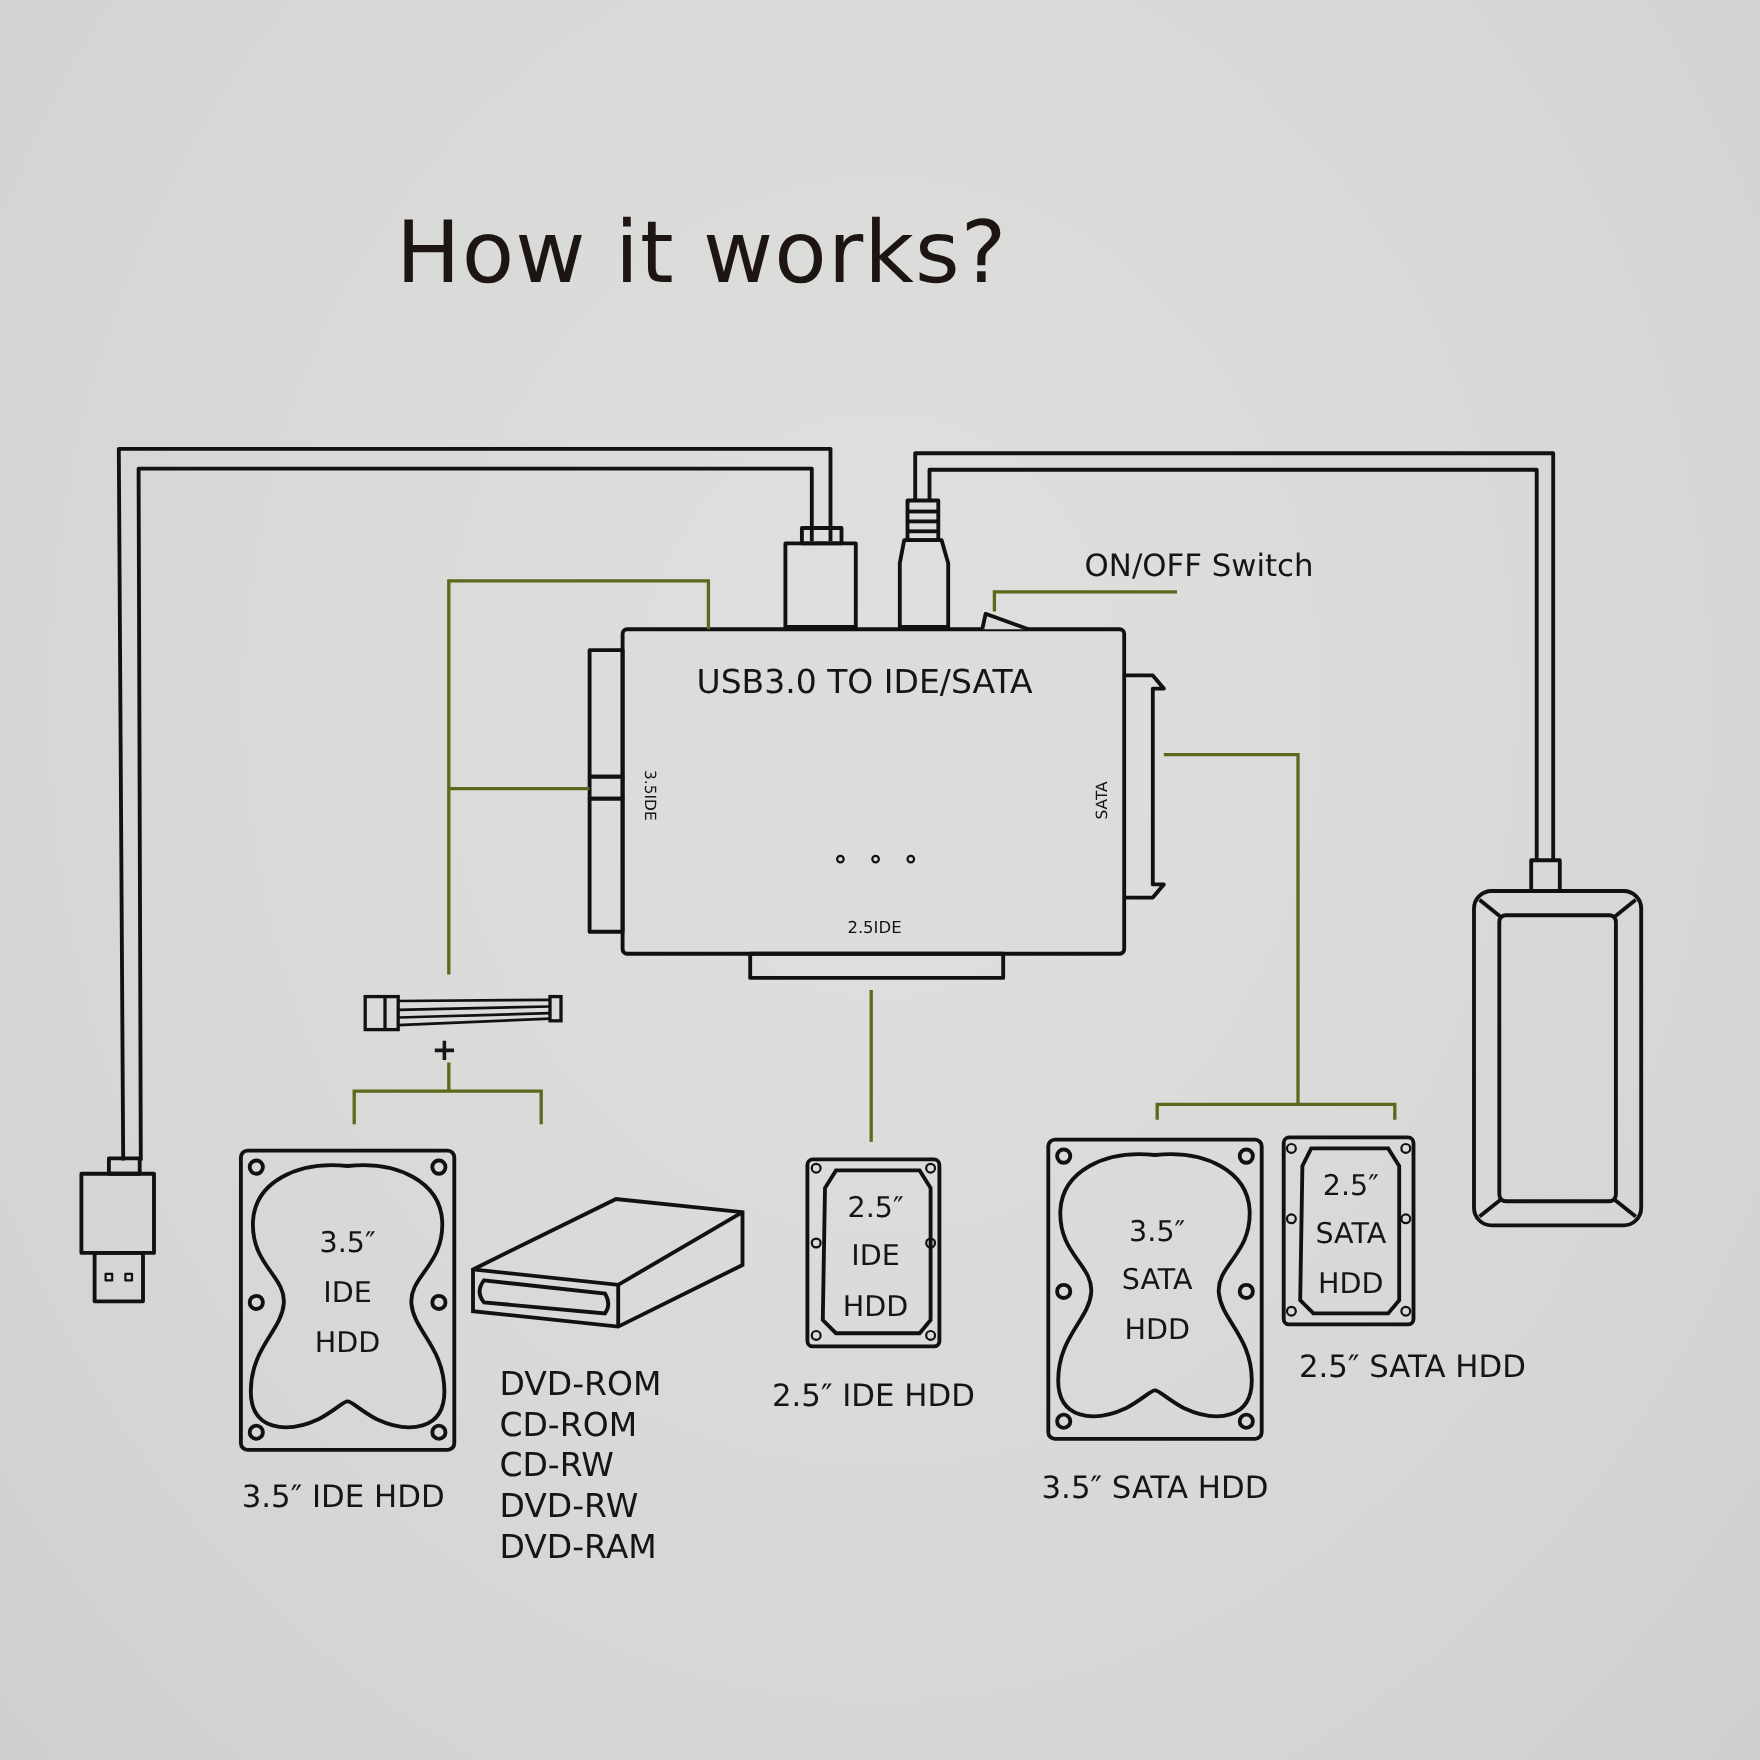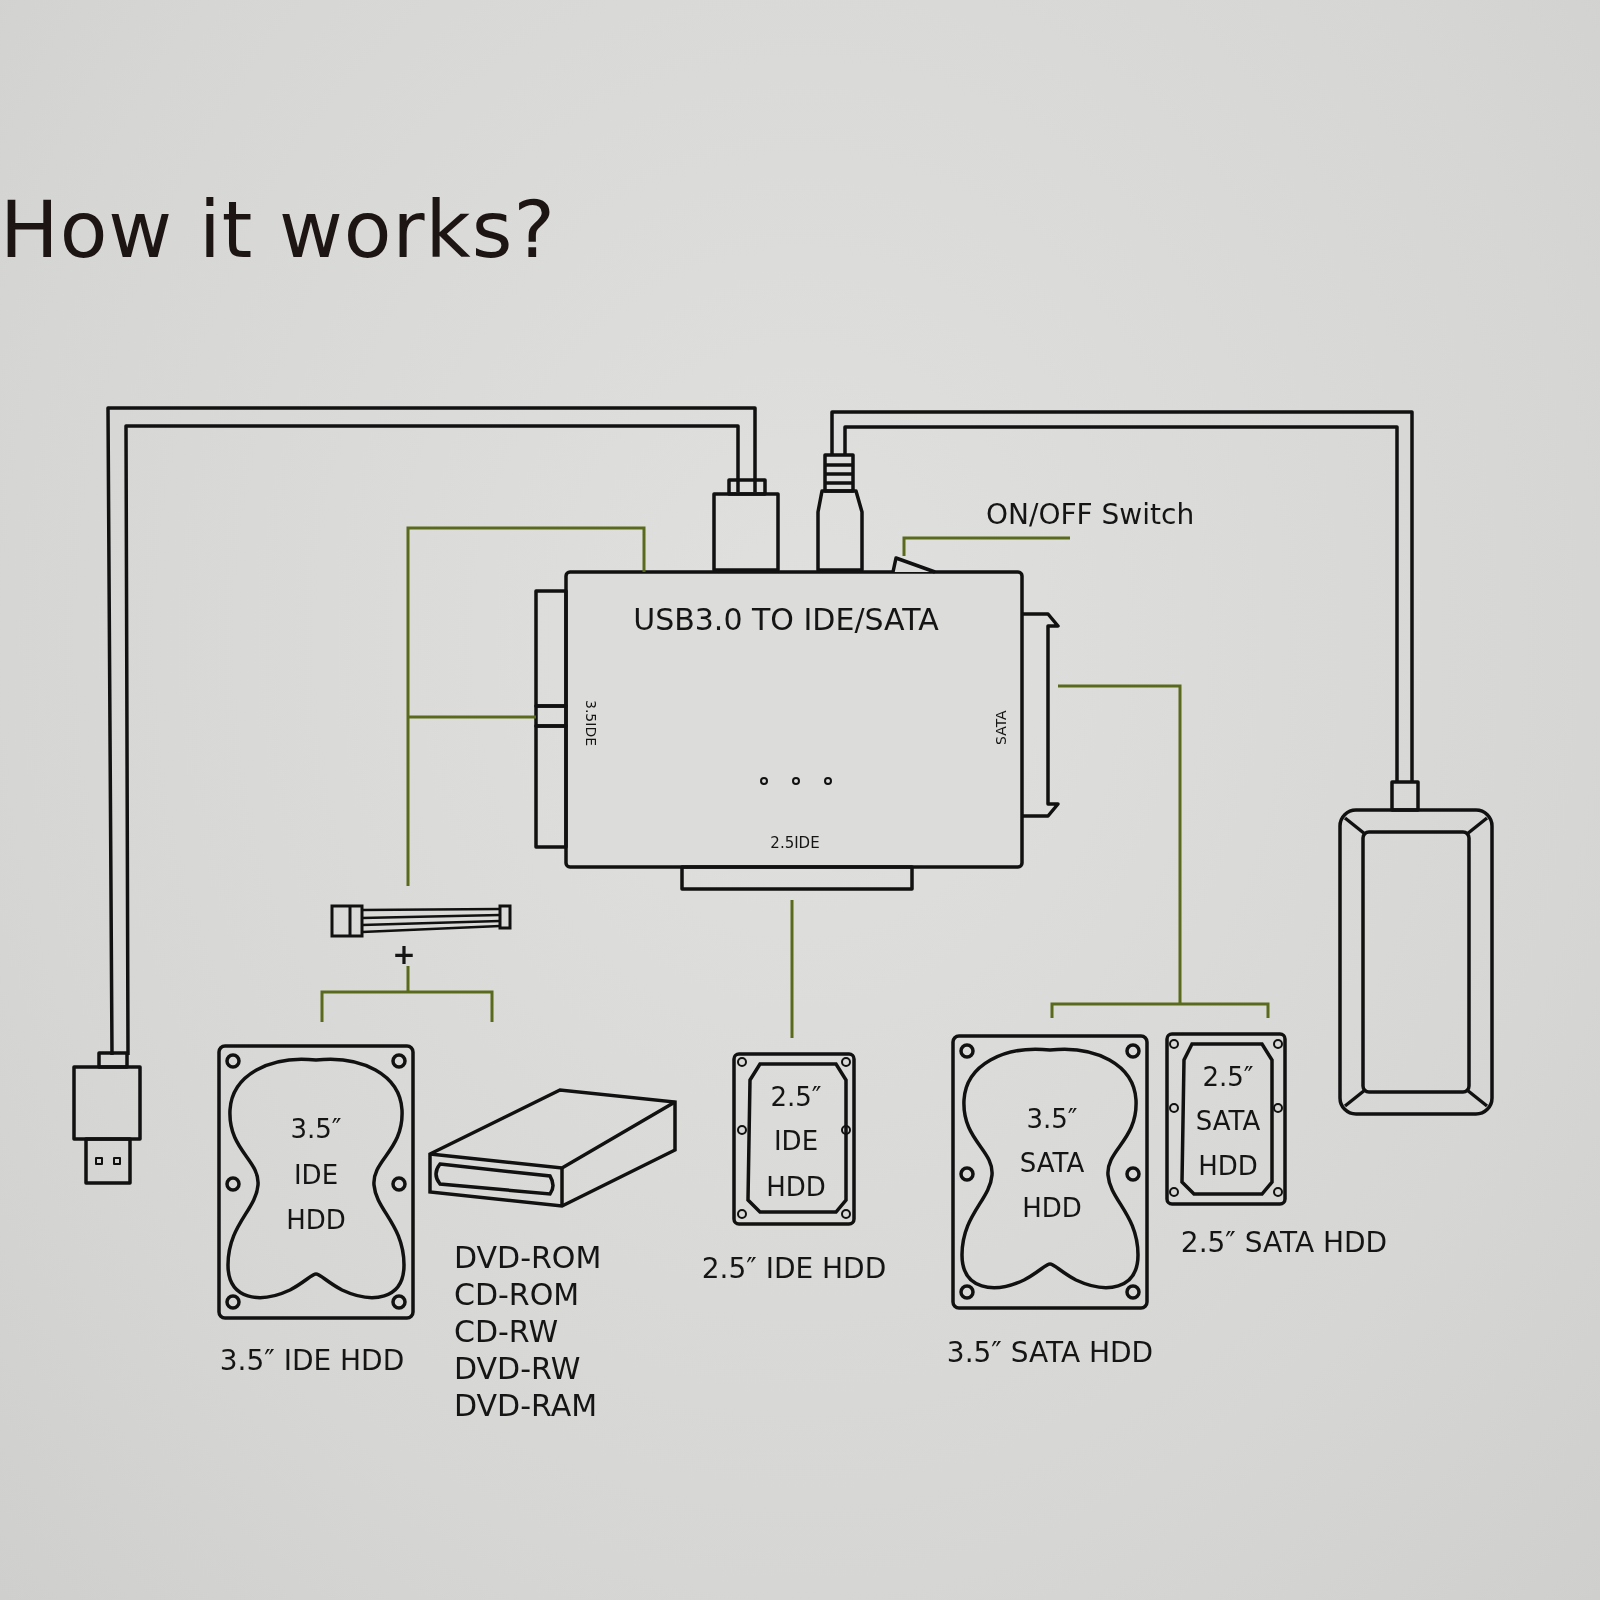--- a/index.html
+++ b/index.html
@@ -1,20 +1,20 @@
 <!DOCTYPE html>
 <html><head>
 <meta charset="utf-8">
 <style>
   html, body { margin:0; padding:0; }
   body { width:1600px; height:1600px; background:#d9d9d7; overflow:hidden; position:relative;
          font-family:"DejaVu Sans", sans-serif; }
   .paper { position:absolute; inset:0; background:radial-gradient(ellipse at 50% 40%, #e0e0de 0%, #d6d6d4 70%, #cfcfcd 100%); }
   #diagram { position:absolute; left:0; top:0; width:1600px; height:1600px; }
-  .title { position:absolute; left:0; width:1276px; top:185px; text-align:left; font-size:78px;
+  .title { position:absolute; left:0; width:1276px; top:185px; text-align:center; font-size:78px;
            color:#1d1414; letter-spacing:1px; }
   svg text { font-family:"DejaVu Sans", sans-serif; fill:#151515; }
 </style>
 </head>
 <body>
 
 <div class="paper"></div>
 <div class="title">How it works?</div>
 
 <svg id="diagram" viewBox="0 0 1600 1600" xmlns="http://www.w3.org/2000/svg">

